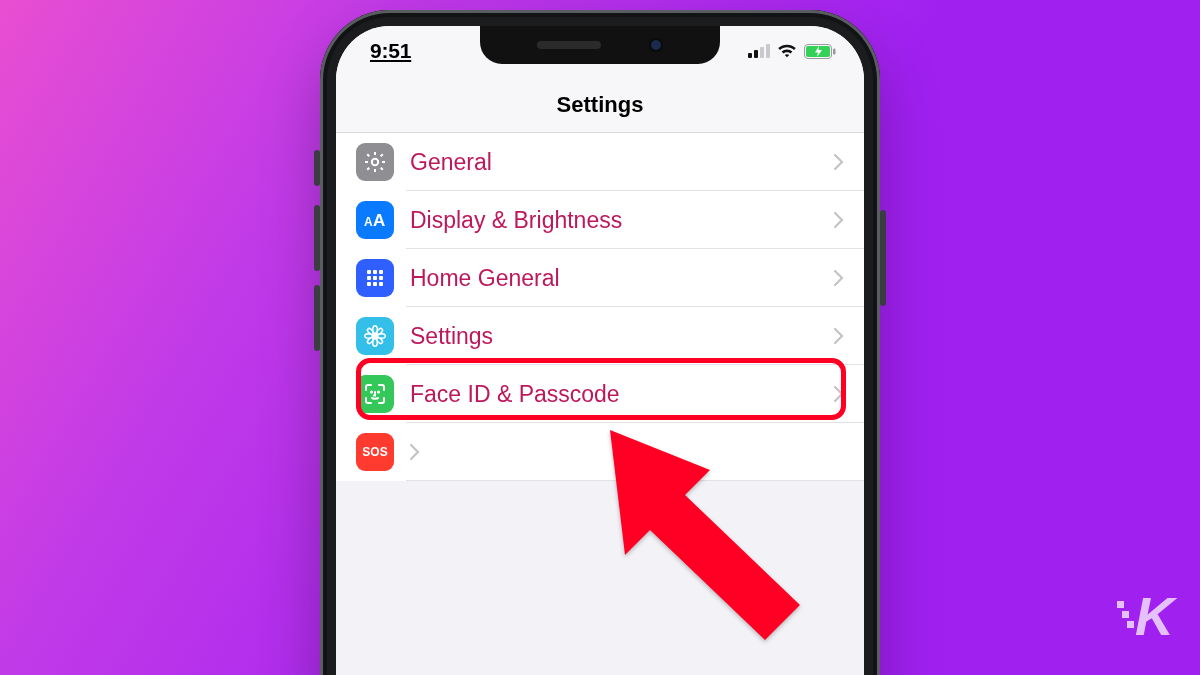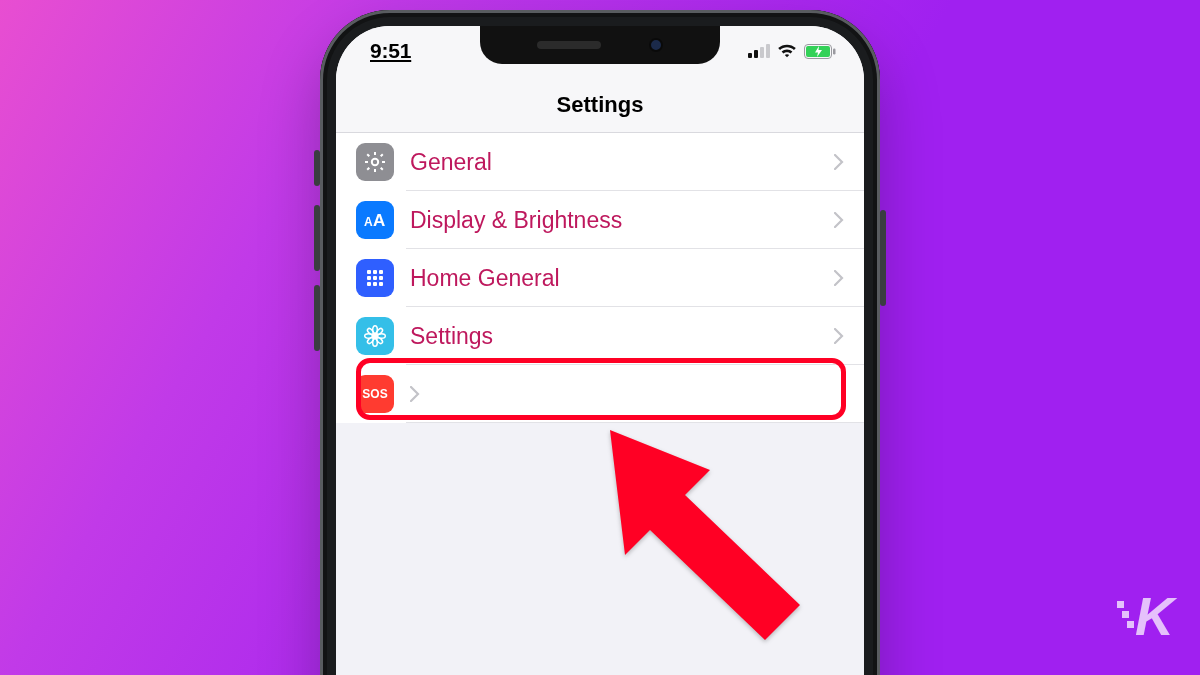--- a/index.html
+++ b/index.html
@@ -256,20 +256,35 @@
             </g>
           </svg>
         </div>
         <div class="label">Settings</div>
         <svg class="chevron" width="10" height="16" viewBox="0 0 10 16">
             <path d="M1 1l7 7-7 7" fill="none" stroke="currentColor" stroke-width="2.2" stroke-linecap="round"></path>
           </svg>
       </div>
 
 
+      <div class="row">
+        <div class="icon-box" style="background:#34c759">
+          <svg width="24" height="24" viewBox="0 0 24 24" fill="none" stroke="#fff" stroke-width="2" stroke-linecap="round">
+            <path d="M3 8V5a2 2 0 0 1 2-2h3M21 8V5a2 2 0 0 0-2-2h-3M3 16v3a2 2 0 0 0 2 2h3M21 16v3a2 2 0 0 1-2 2h-3"></path>
+            <circle cx="8.5" cy="10" r="0.6" fill="#fff"></circle>
+            <circle cx="15.5" cy="10" r="0.6" fill="#fff"></circle>
+            <path d="M12 10v3.5h-1.2"></path>
+            <path d="M9 16c1 1 5 1 6 0"></path>
+          </svg>
+        </div>
+        <div class="label">Face ID &amp; Passcode</div>
+        <svg class="chevron" width="10" height="16" viewBox="0 0 10 16">
+            <path d="M1 1l7 7-7 7" fill="none" stroke="currentColor" stroke-width="2.2" stroke-linecap="round"></path>
+          </svg>
+      </div>
 
       <div class="row">
         <div class="icon-box" style="background:#ff3b30">
           <svg width="30" height="24" viewBox="0 0 30 24">
             <text x="15" y="16" text-anchor="middle" font-size="12" font-weight="800" fill="#fff" font-family="Helvetica">SOS</text>
           </svg>
         </div>
         <svg class="chevron" width="10" height="16" viewBox="0 0 10 16">
             <path d="M1 1l7 7-7 7" fill="none" stroke="currentColor" stroke-width="2.2" stroke-linecap="round"></path>
           </svg>

